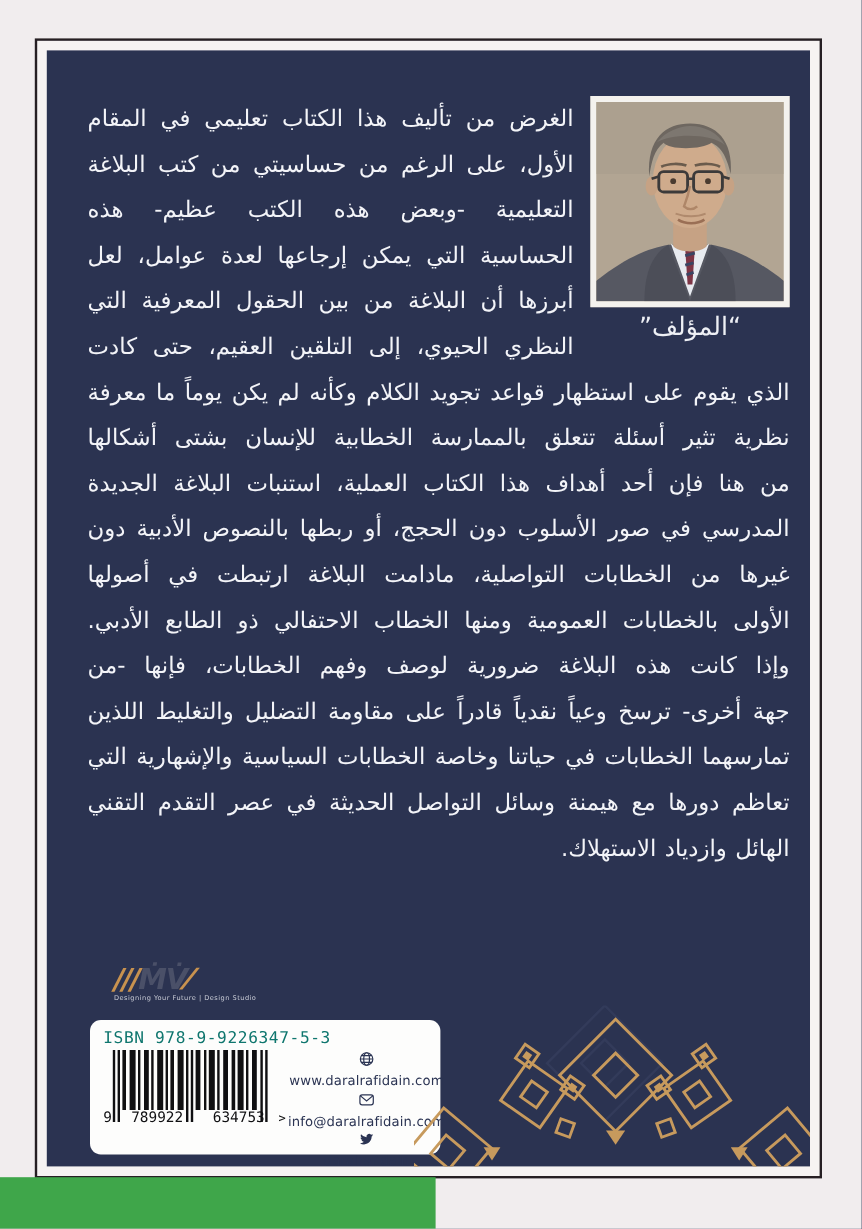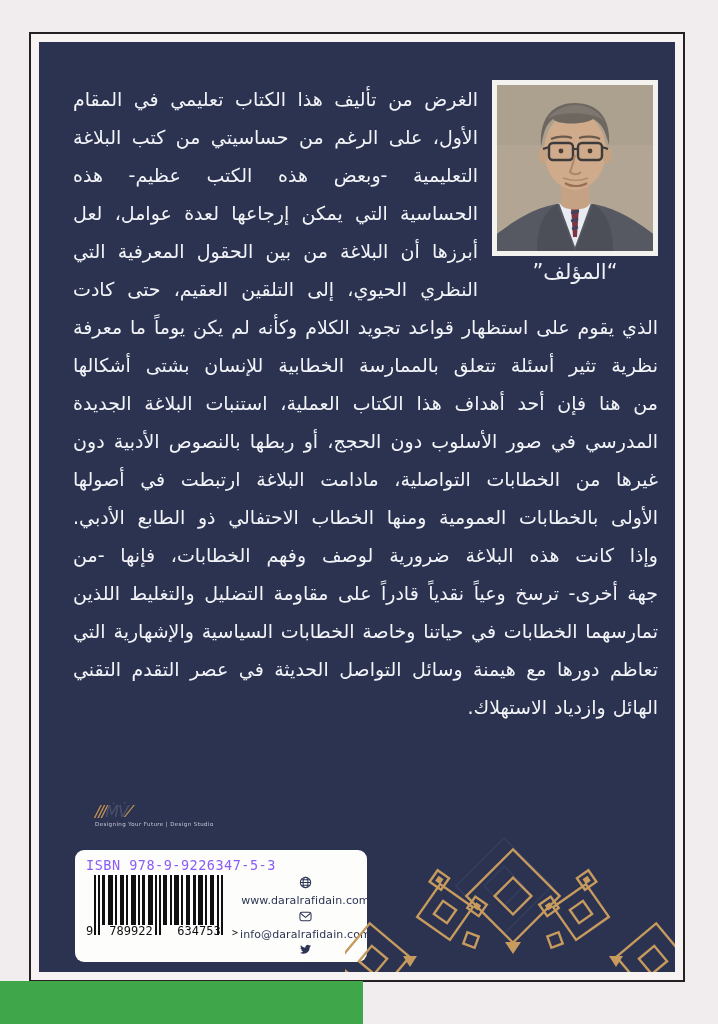--- a/index.html
+++ b/index.html
@@ -38,36 +38,36 @@
   .line{
     font-size:19px;line-height:38px;height:38px;overflow:hidden;
     text-align:justify;text-align-last:justify;
     word-spacing:1px;
   }
   .line.last{text-align-last:right;}
   
   .logo{
     position:absolute;left:56px;top:762px;width:160px;line-height:1;
   }
-  .logo .mark{font-size:16px;font-weight:normal;}
+  .logo .mark{font-size:24px;font-weight:bold;}
   .logo .slashes{color:#c8924f;font-style:italic;letter-spacing:-2px;}
   .logo .letters{color:#4a5068;font-style:italic;letter-spacing:-1px;}
   .logo .kslash{color:#c8924f;font-style:italic;}
   .logo .tagline{
     display:block;margin-top:2px;font-size:5.5px;color:#c9ccd6;
     letter-spacing:.4px;white-space:nowrap;
   }
   
   .info-box{
     position:absolute;left:36px;top:808px;width:292px;height:112px;
     background:#fdfdfc;border-radius:9px;box-sizing:border-box;
     padding:7px 9px 6px 11px;color:#19191b;
   }
   .isbn-row{
-    font-size:13.5px;letter-spacing:.5px;color:#8b5cf6;
+    font-size:13.5px;letter-spacing:.5px;color:#0f766e;
     font-family:"DejaVu Sans Mono","Liberation Mono",monospace;
     white-space:nowrap;
   }
   .box-main{display:flex;margin-top:2px;}
   .barcode-wrap{width:158px;position:relative;}
   .barcode-wrap svg{display:block;}
   .barcode-digits{
     display:flex;align-items:flex-end;font-size:12px;margin-top:-13px;
     font-family:"DejaVu Sans Mono","Liberation Mono",monospace;color:#101012;
   }

